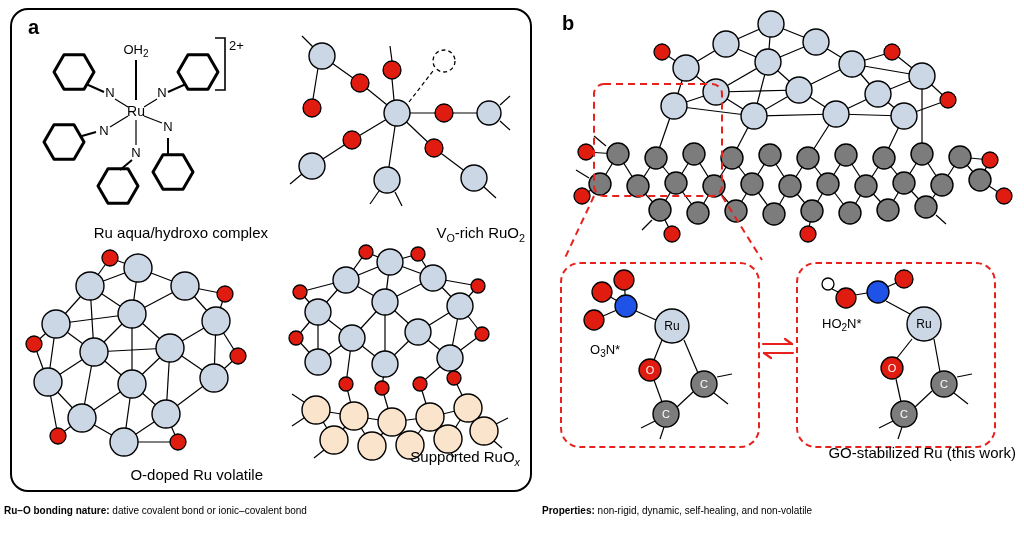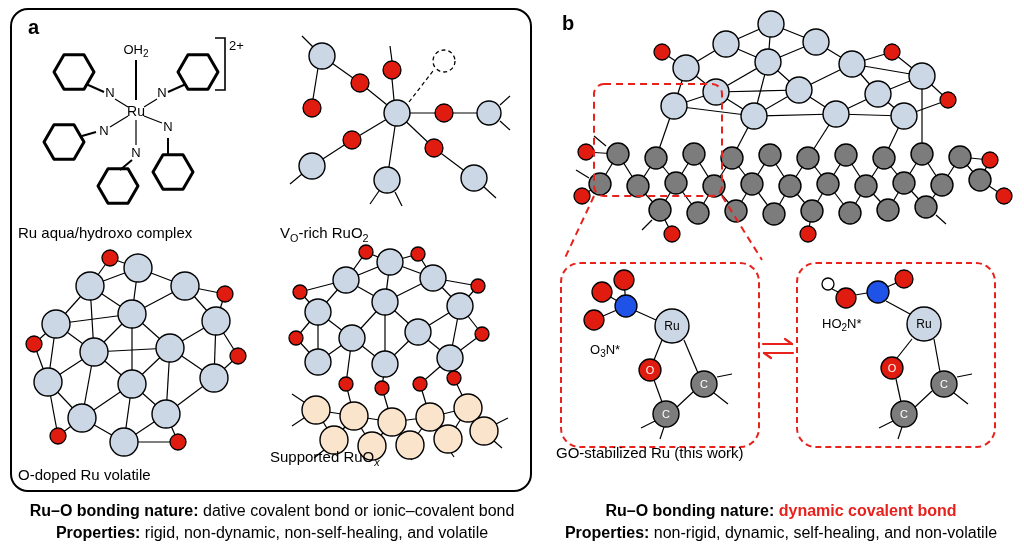--- a/index.html
+++ b/index.html
@@ -5,24 +5,24 @@
   * { margin:0; padding:0; box-sizing:border-box; }
   html,body { background:#ffffff; }
   body {
     width:1024px; height:554px; position:relative; overflow:hidden;
     font-family:"Liberation Sans", sans-serif; color:#000;
   }
   .abs { position:absolute; }
   .panel-a-box { left:10px; top:8px; width:522px; height:484px;
     border:2.5px solid #000; border-radius:18px; background:#fff; }
   .panel-label { font-size:20px; font-weight:bold; }
-  .caption { font-size:15px; text-align:left; }
+  .caption { font-size:15px; text-align:right; }
   sub { font-size:0.72em; }
   .it { font-style:italic; }
-  .footer { text-align:center; font-size:16px; line-height:22px; }
+  .footer { font-size:10px; line-height:22px; }
   .hl { color:var(--highlight-red); font-weight:bold; }
   .dashed-box { border:2px dashed var(--highlight-red); border-radius:20px; background:#fff; }
 
   
   .atom-ru { fill:var(--ru-atom); stroke:#000; stroke-width:1.4; }
   .atom-o  { fill:var(--oxygen-atom); stroke:#000; stroke-width:1.3; }
   .atom-c  { fill:var(--carbon-atom); stroke:#000; stroke-width:1.4; }
   .atom-n  { fill:var(--nitrogen-atom); stroke:#000; stroke-width:1.3; }
   .atom-s  { fill:var(--support-atom); stroke:#000; stroke-width:1.4; }
   .atom-h  { fill:var(--hydrogen-atom); stroke:#000; stroke-width:1.3; }
@@ -291,21 +291,20 @@
     <circle class="atom-o" cx="76" cy="142" r="7"></circle>
       <circle class="atom-o" cx="112" cy="146" r="7"></circle>
     <circle class="atom-o" cx="150" cy="142" r="7"></circle>
       <circle class="atom-o" cx="184" cy="136" r="7"></circle>
   </g>
 </svg>
 <div class="abs caption" style="left:270px;top:448px;width:250px"><span>Supported RuO</span><sub class="it">x</sub></div>
 
 <div class="abs footer" style="left:4px;top:500px;width:536px">
   <div><b>Ru–O bonding nature:</b><span> dative covalent bond or ionic–covalent bond</span></div>
-  <div><b>Properties:</b><span> rigid, non-dynamic, non-self-healing, and volatile</span></div>
 </div>
 
 <div class="abs panel-label" style="left:562px;top:12px">b</div>
 
 <svg class="abs" style="left:556px;top:8px" width="462" height="255" viewBox="0 0 462 255">
   <g>
 
     <line class="bond" x1="215" y1="16" x2="170" y2="36"></line>
       <line class="bond" x1="215" y1="16" x2="260" y2="34"></line>
     <line class="bond" x1="215" y1="16" x2="212" y2="54"></line>
@@ -526,15 +525,14 @@
   <text x="94" y="108" class="al-light">O</text>
   <text x="146" y="124" class="al-light">C</text>
   <text x="106" y="154" class="al-light">C</text>
   <text x="24" y="64" class="chem"><tspan>HO</tspan><tspan dy="3" font-size="10">2</tspan><tspan dy="-3">N*</tspan></text>
 </svg>
 </div>
 
 <div class="abs caption" style="left:556px;top:444px;width:460px">GO-stabilized Ru (this work)</div>
 
 <div class="abs footer" style="left:542px;top:500px;width:478px">
-  <div><b>Ru–O bonding nature:</b><span class="hl"> dynamic covalent bond</span></div>
   <div><b>Properties:</b><span> non-rigid, dynamic, self-healing, and non-volatile</span></div>
 </div>
 
 </body></html>

